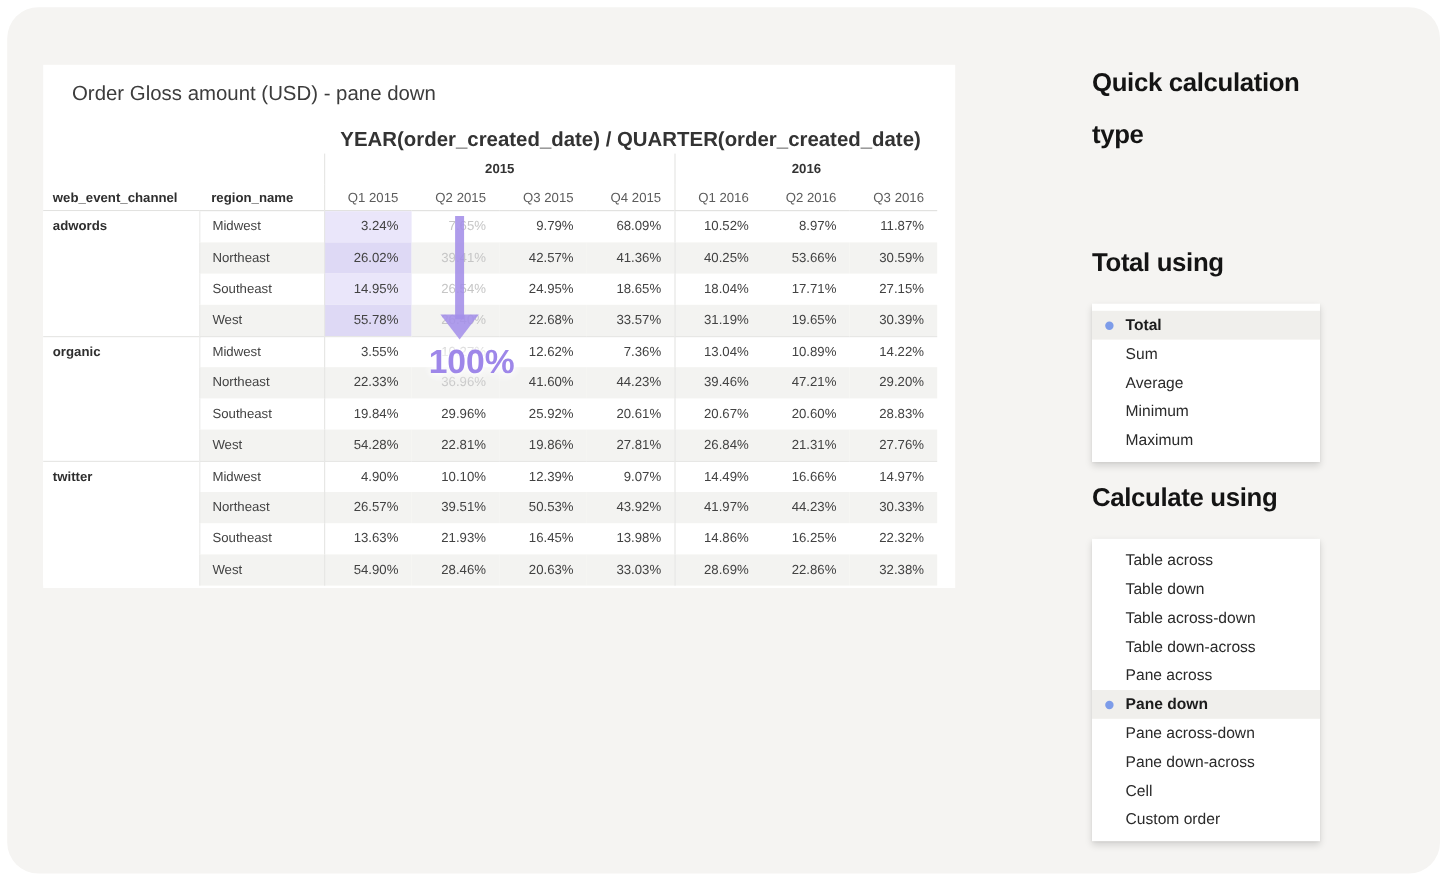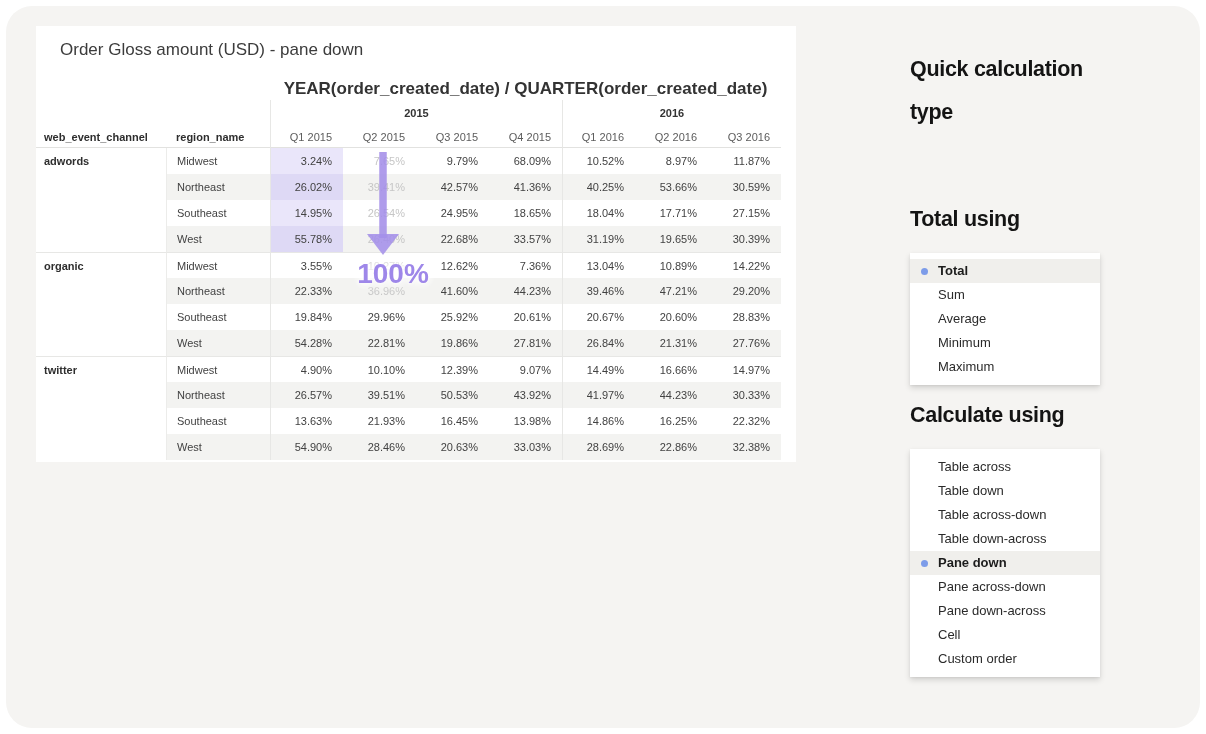--- a/index.html
+++ b/index.html
@@ -1,20 +1,20 @@
 <!DOCTYPE html>
 <html><head>
 <meta charset="utf-8">
 <style>
   * { margin:0; padding:0; box-sizing:border-box; }
   html,body { width:1206px; height:734px; background:#fff; font-family:"Liberation Sans", sans-serif; }
   .surface { position:absolute; left:6px; top:6px; right:6px; bottom:6px; background:#f5f4f2; border-radius:26px; overflow:hidden; }
 
   
-  .card { position:absolute; left:30px; top:20px; width:760px; height:436px; background:#fff; }
+  .card { position:absolute; left:30px; top:48px; width:760px; height:436px; background:#fff; }
   .card-title { position:absolute; left:24px; top:14px; font-size:17px; color:#3c3c3c; }
   .axis-label { position:absolute; left:234px; top:53px; width:511px; text-align:center; font-size:17px; font-weight:bold; color:#333; }
   .grid { position:absolute; left:0; top:74px; display:grid;
           grid-template-columns:130px 104px repeat(7,73px);
           grid-template-rows:26px 22px repeat(12,26px); }
   .c { font-size:11px; display:flex; align-items:center; color:#424242; }
   .year { justify-content:center; font-weight:bold; color:#333; }
   .fieldhdr { font-weight:bold; color:#2e2e2e; }
   .qhdr { justify-content:flex-end; padding-right:11px; color:#5c5c5c; }
   .hdr-b { border-bottom:1px solid #e2e2e0; }
@@ -191,20 +191,21 @@
           <div class="opt"><span>Maximum</span></div>
         </div>
       </div>
       <div class="panel" style="top: 388px;">
         <div class="panel-title">Calculate using</div>
         <div class="panel-box">
           <div class="opt"><span>Table across</span></div>
           <div class="opt"><span>Table down</span></div>
           <div class="opt"><span>Table across-down</span></div>
           <div class="opt"><span>Table down-across</span></div>
+          <div class="opt"><span>Pane across</span></div>
           <div class="opt sel"><span class="dot"></span><span>Pane down</span></div>
           <div class="opt"><span>Pane across-down</span></div>
           <div class="opt"><span>Pane down-across</span></div>
           <div class="opt"><span>Cell</span></div>
           <div class="opt"><span>Custom order</span></div>
         </div>
       </div>
     </div>
 </div>
 

